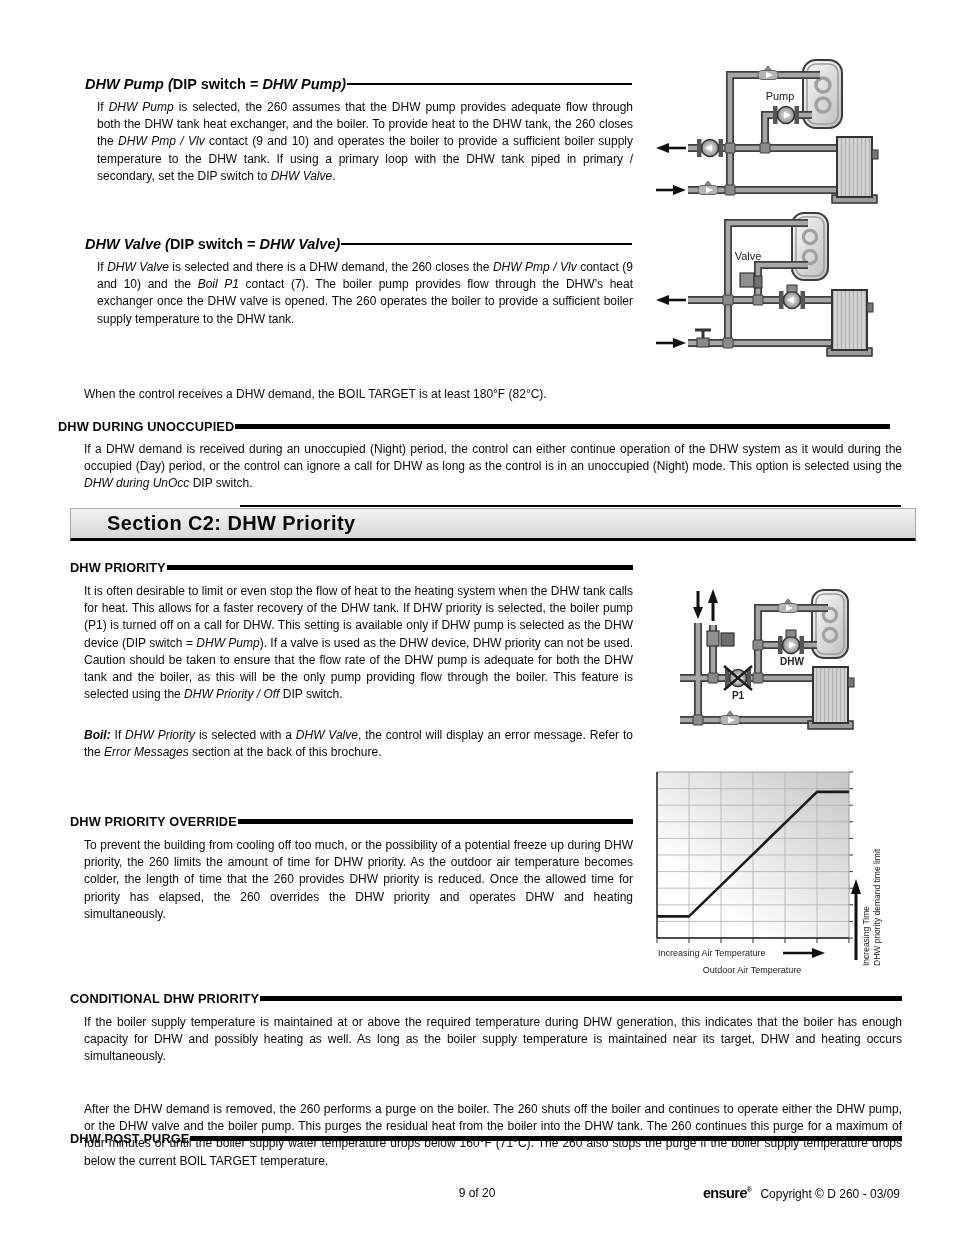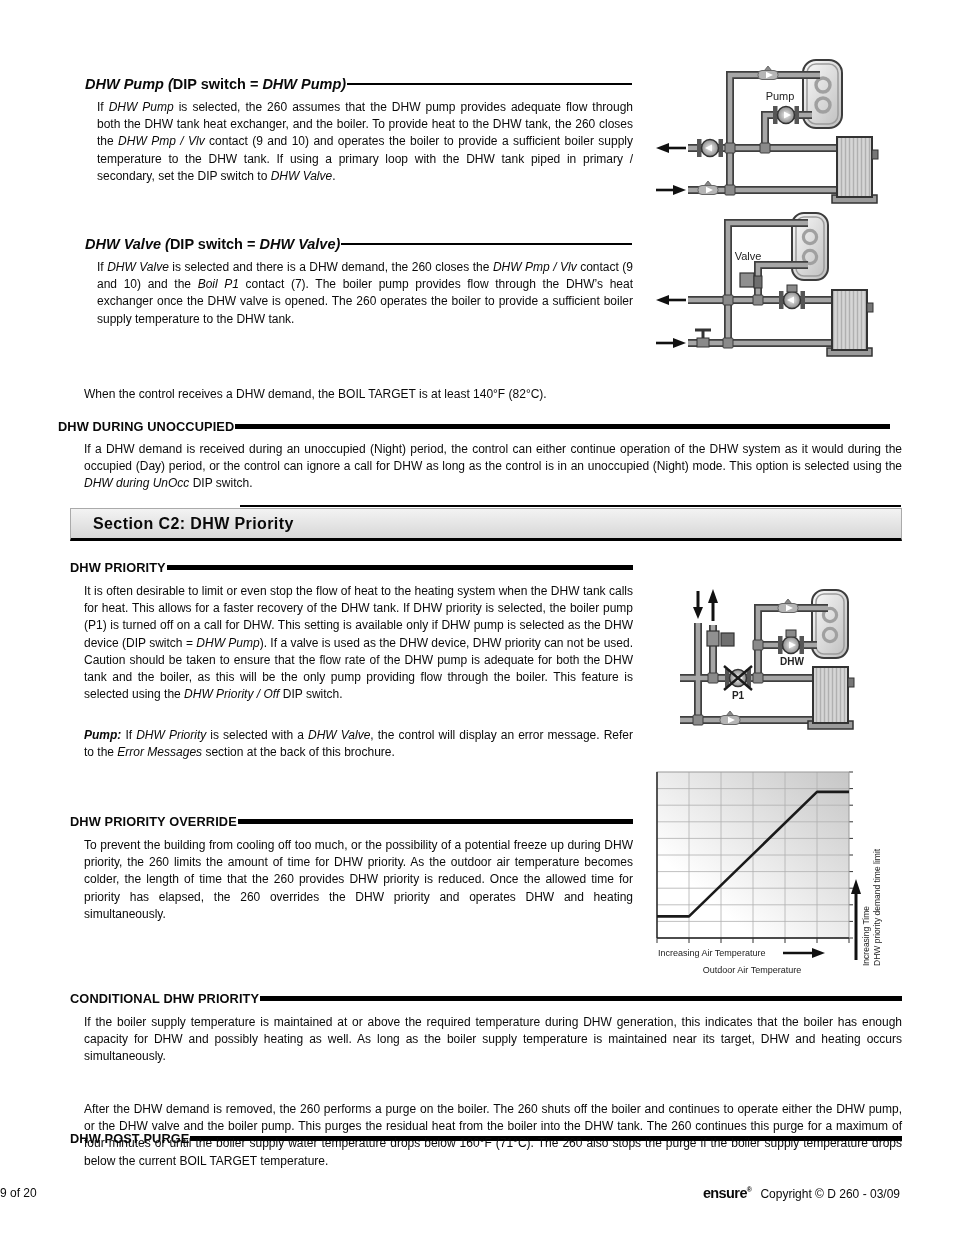--- a/index.html
+++ b/index.html
@@ -8,24 +8,24 @@
   .abs{position:absolute;}
   .hrow{display:flex;align-items:center;gap:1px;}
   .hcaps{font-weight:bold;font-size:12.8px;letter-spacing:0.1px;white-space:nowrap;}
   .hital{font-weight:bold;font-size:14.5px;white-space:nowrap;}
   .bar{flex:1;height:5px;background:#000;}
   .rule{flex:1;height:2px;background:#000;}
   p.body{margin:0;font-size:12px;line-height:17.2px;text-align:justify;}
   .it{font-style:italic;}
   .bd{font-weight:bold;}
   .banner{background:linear-gradient(#f3f3f3,#d7d7d7);border:1px solid #aaa;
-          border-bottom:3px solid #000;font-weight:bold;font-size:16px;
-          letter-spacing:0.4px;line-height:29px;padding-left:22px;}
+          border-bottom:3px solid #000;font-weight:bold;font-size:20px;
+          letter-spacing:0.4px;line-height:29px;padding-left:36px;}
   .hairline{background:#000;height:2px;}
-  .footer-page{font-size:12px;}
+  .footer-page{font-size:12px;text-align:center;}
   .footer-right{display:flex;align-items:baseline;}
   .brand{font-weight:bold;font-size:14.5px;letter-spacing:-0.6px;}
   .brand sup{font-size:7px;}
   .copyright{font-size:12px;margin-left:9px;text-align:center;}
   svg text{font-family:"Liberation Sans",sans-serif;}
 </style>
 </head>
 <body>
 
 <div class="page">
@@ -154,39 +154,39 @@
       <line x1="46" y1="90" x2="27" y2="90" stroke="#111" stroke-width="2.6"></line>
       <polygon points="29,85 29,95 16,90" fill="#111"></polygon>
     </g>
     <g>
       <line x1="16" y1="133" x2="35" y2="133" stroke="#111" stroke-width="2.6"></line>
       <polygon points="33,128 33,138 46,133" fill="#111"></polygon>
     </g>
     <text x="108" y="50" font-size="11" fill="#222" text-anchor="middle">Valve</text>
   </svg>
 
-  <p class="abs body" style="left:84px;top:386px;width:818px"><span>When the control receives a DHW demand, the BOIL TARGET is at least 140°F (82°C).</span></p>
+  <p class="abs body" style="left:84px;top:386px;width:818px"><span>When the control receives a DHW demand, the BOIL TARGET is at least 180°F (82°C).</span></p>
 
   <div class="abs hrow" style="left:58px;top:419px;width:832px">
     <span class="hcaps">DHW DURING UNOCCUPIED</span>
     <span class="bar"></span>
   </div>
   <p class="abs body" style="left:84px;top:441px;width:818px"><span>If a DHW demand is received during an unoccupied (Night) period, the control can either continue operation of the DHW system as it would during the occupied (Day) period, or the control can ignore a call for DHW as long as the control is in an unoccupied (Night) mode. This option is selected using the </span><span class="it">DHW during UnOcc</span><span> DIP switch.</span></p>
 
   <div class="abs hairline" style="left:240px;top:505px;width:661px"></div>
   <div class="abs banner" style="left:70px;top:508px;width:808px">
     <span>Section C2: DHW Priority</span>
   </div>
 
   <div class="abs hrow" style="left:70px;top:560px;width:563px">
     <span class="hcaps">DHW PRIORITY</span>
     <span class="bar"></span>
   </div>
   <p class="abs body" style="left:84px;top:583px;width:549px"><span>It is often desirable to limit or even stop the flow of heat to the heating system when the DHW tank calls for heat. This allows for a faster recovery of the DHW tank. If DHW priority is selected, the boiler pump (P1) is turned off on a call for DHW. This setting is available only if DHW pump is selected as the DHW device (DIP switch = </span><span class="it">DHW Pump</span><span>). If a valve is used as the DHW device, DHW priority can not be used. Caution should be taken to ensure that the flow rate of the DHW pump is adequate for both the DHW tank and the boiler, as this will be the only pump providing flow through the boiler. This feature is selected using the </span><span class="it">DHW Priority / Off</span><span> DIP switch.</span></p>
-  <p class="abs body" style="left:84px;top:727px;width:549px"><span class="it bd">Pump:</span><span> If </span><span class="it">DHW Priority</span><span> is selected with a </span><span class="it">DHW Valve</span><span>, the control will display an error message. Refer to the </span><span class="it">Error Messages</span><span> section at the back of this brochure.</span></p>
+  <p class="abs body" style="left:84px;top:727px;width:549px"><span class="it bd">Boil:</span><span> If </span><span class="it">DHW Priority</span><span> is selected with a </span><span class="it">DHW Valve</span><span>, the control will display an error message. Refer to the </span><span class="it">Error Messages</span><span> section at the back of this brochure.</span></p>
 
   <svg class="abs" style="left:655px;top:575px" width="295" height="170" viewBox="0 0 295 170">
     <g>
       <rect x="157" y="15" width="36" height="68" rx="12" fill="url(#tankGrad)" stroke="#3c3c3c" stroke-width="2"></rect>
       <rect x="161" y="19" width="28" height="60" rx="8" fill="none" stroke="#9c9c9c" stroke-width="1.5"></rect>
       <circle cx="175" cy="40" r="6.6" fill="none" stroke="#a0a0a0" stroke-width="3.2"></circle>
       <circle cx="175" cy="60" r="6.6" fill="none" stroke="#a0a0a0" stroke-width="3.2"></circle>
     </g>
     <g>
       <path d="M25 103H163 M25 145H163 M103 103V33H173 M103 70H162 M43 48V145 M58 50V103" fill="none" stroke="#3f3f3f" stroke-width="8"></path>

